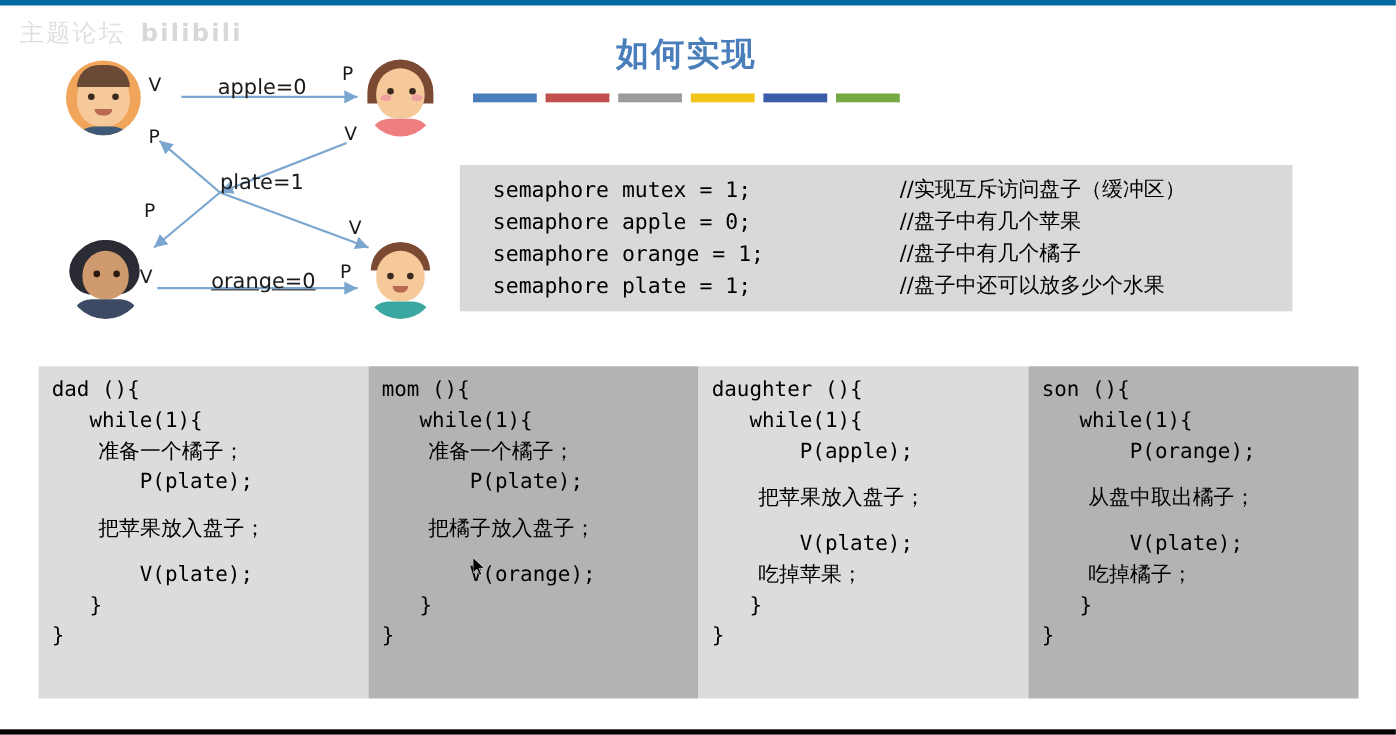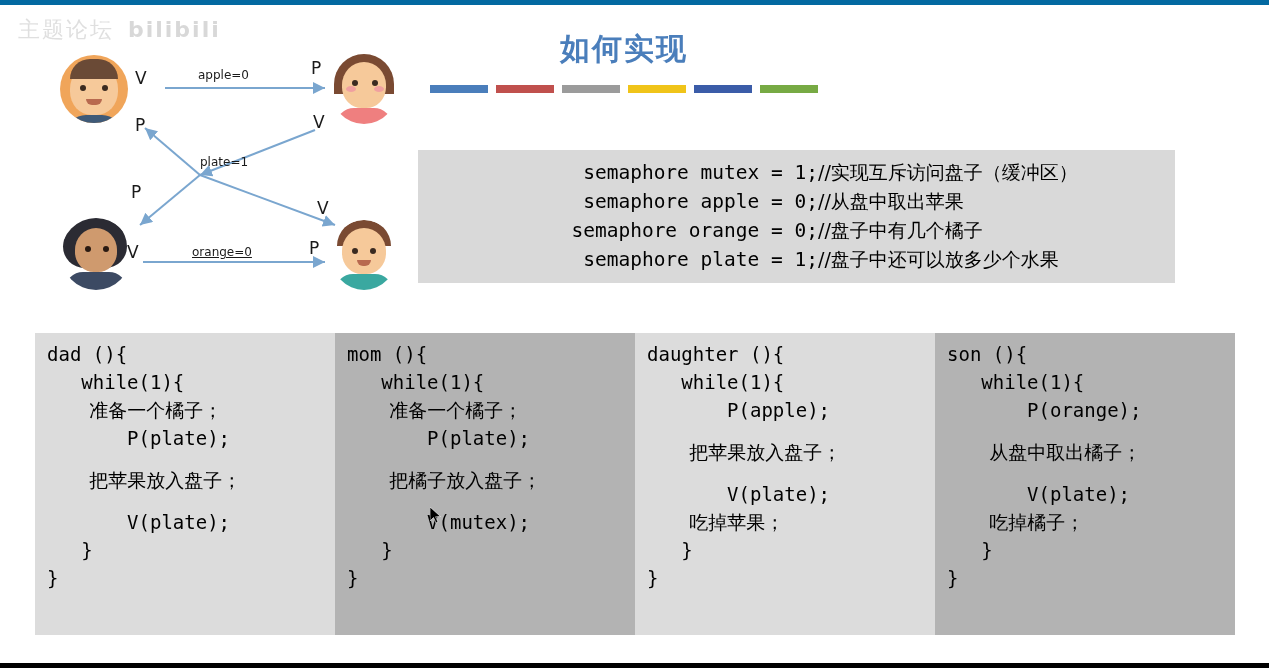--- a/index.html
+++ b/index.html
@@ -73,21 +73,21 @@
     width: 400px;
     height: 255px;
   }
   .diagram svg { position: absolute; left:0; top:0; }
   .dlabel {
     position: absolute;
     font-family: "DejaVu Sans", sans-serif;
     font-size: 17px;
     color: #1a1a1a;
   }
-  .dlabel.big { font-size: 12px; }
+  .dlabel.big { font-size: 19px; }
   
   .face {
     position: absolute;
     border-radius: 50%;
     overflow: hidden;
   }
   
   .sem-box {
     position: absolute;
     left: 418px;
@@ -99,21 +99,21 @@
     box-sizing: border-box;
   }
   .sem-line {
     display: flex;
     font-family: "DejaVu Sans Mono", monospace;
     font-size: 19.5px;
     color: #000;
     line-height: 29px;
     white-space: pre;
   }
-  .sem-code { width: 400px; padding-left: 30px; box-sizing: border-box; text-align: right; }
+  .sem-code { width: 400px; padding-left: 30px; box-sizing: border-box; }
   .sem-cmt  { font-family: "DejaVu Sans", sans-serif; font-size: 19px; }
   
   .cols {
     position: absolute;
     left: 35px;
     top: 328px;
     width: 1200px;
     height: 302px;
     display: flex;
   }
@@ -233,22 +233,22 @@
     <div class="dlabel" style="left:100px; top:75px;">P</div>
     <div class="dlabel" style="left:278px; top:72px;">V</div>
     <div class="dlabel" style="left:96px; top:142px;">P</div>
     <div class="dlabel" style="left:282px; top:158px;">V</div>
     <div class="dlabel" style="left:92px; top:202px;">V</div>
     <div class="dlabel" style="left:274px; top:198px;">P</div>
   </div>
 
   <div class="sem-box" id="sembox">
       <div class="sem-line"><div class="sem-code">semaphore mutex = 1;</div><div class="sem-cmt">//实现互斥访问盘子（缓冲区）</div></div>
-      <div class="sem-line"><div class="sem-code">semaphore apple = 0;</div><div class="sem-cmt">//从盘中取出苹果</div></div>
-      <div class="sem-line"><div class="sem-code">semaphore orange = 0;</div><div class="sem-cmt">//盘子中有几个橘子</div></div>
+      <div class="sem-line"><div class="sem-code">semaphore apple = 0;</div><div class="sem-cmt">//盘子中有几个苹果</div></div>
+      <div class="sem-line"><div class="sem-code">semaphore orange = 1;</div><div class="sem-cmt">//盘子中有几个橘子</div></div>
       <div class="sem-line"><div class="sem-code">semaphore plate = 1;</div><div class="sem-cmt">//盘子中还可以放多少个水果</div></div>
     </div>
 
   <div class="cols" id="cols">
       <div class="col c0">
         <div class="cline">dad (){</div>
         <div class="cline">   while(1){</div>
         <div class="cline cn">       准备一个橘子；</div>
         <div class="cline">       P(plate);</div>
         <div class="cline blank"></div>
@@ -259,21 +259,21 @@
         <div class="cline">}</div>
       </div>
       <div class="col c1">
         <div class="cline">mom (){</div>
         <div class="cline">   while(1){</div>
         <div class="cline cn">       准备一个橘子；</div>
         <div class="cline">       P(plate);</div>
         <div class="cline blank"></div>
         <div class="cline cn">       把橘子放入盘子；</div>
         <div class="cline blank"></div>
-        <div class="cline">       V(mutex);</div>
+        <div class="cline">       V(orange);</div>
         <div class="cline">   }</div>
         <div class="cline">}</div>
       </div>
       <div class="col c2">
         <div class="cline">daughter (){</div>
         <div class="cline">   while(1){</div>
         <div class="cline">       P(apple);</div>
         <div class="cline blank"></div>
         <div class="cline cn">       把苹果放入盘子；</div>
         <div class="cline blank"></div>

